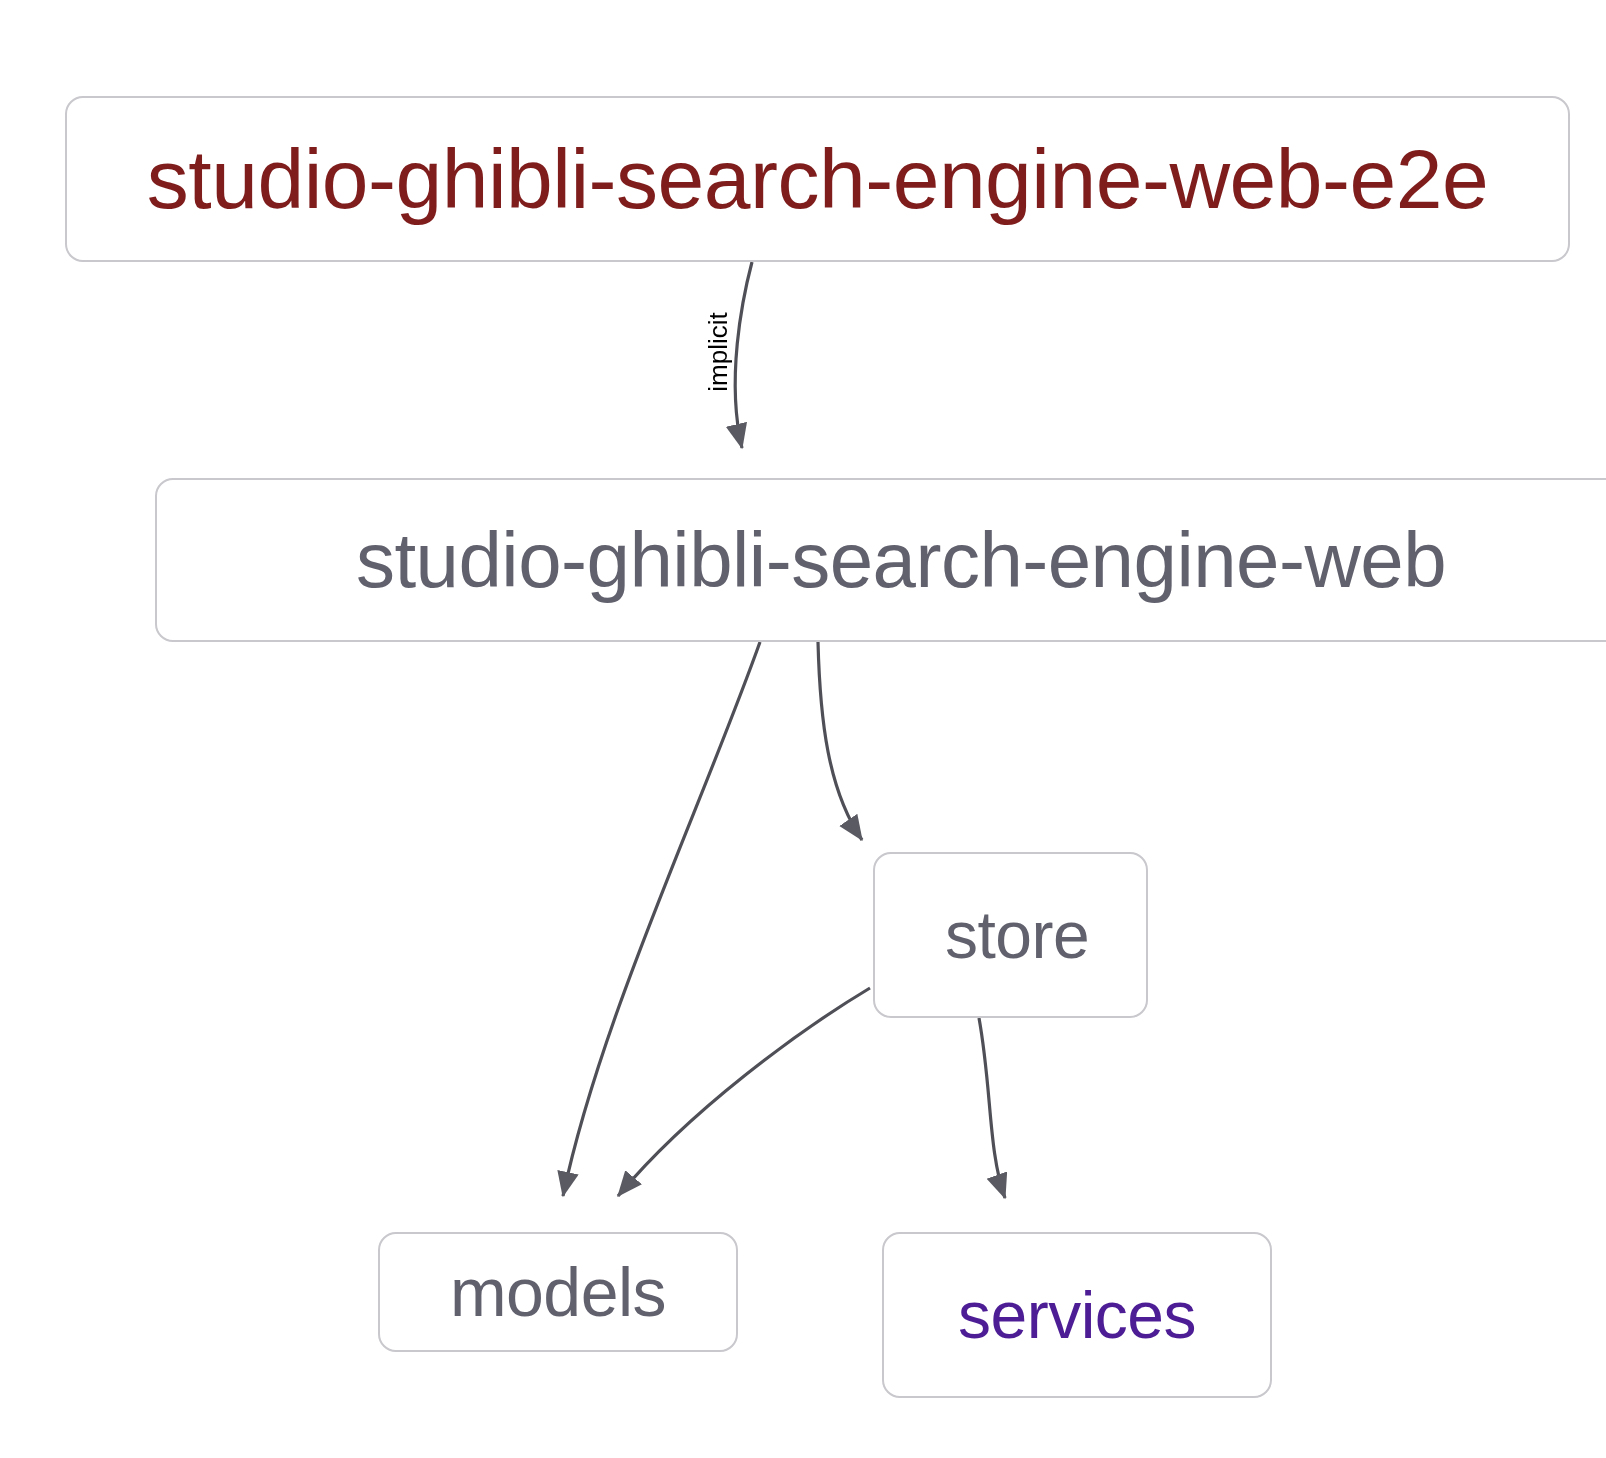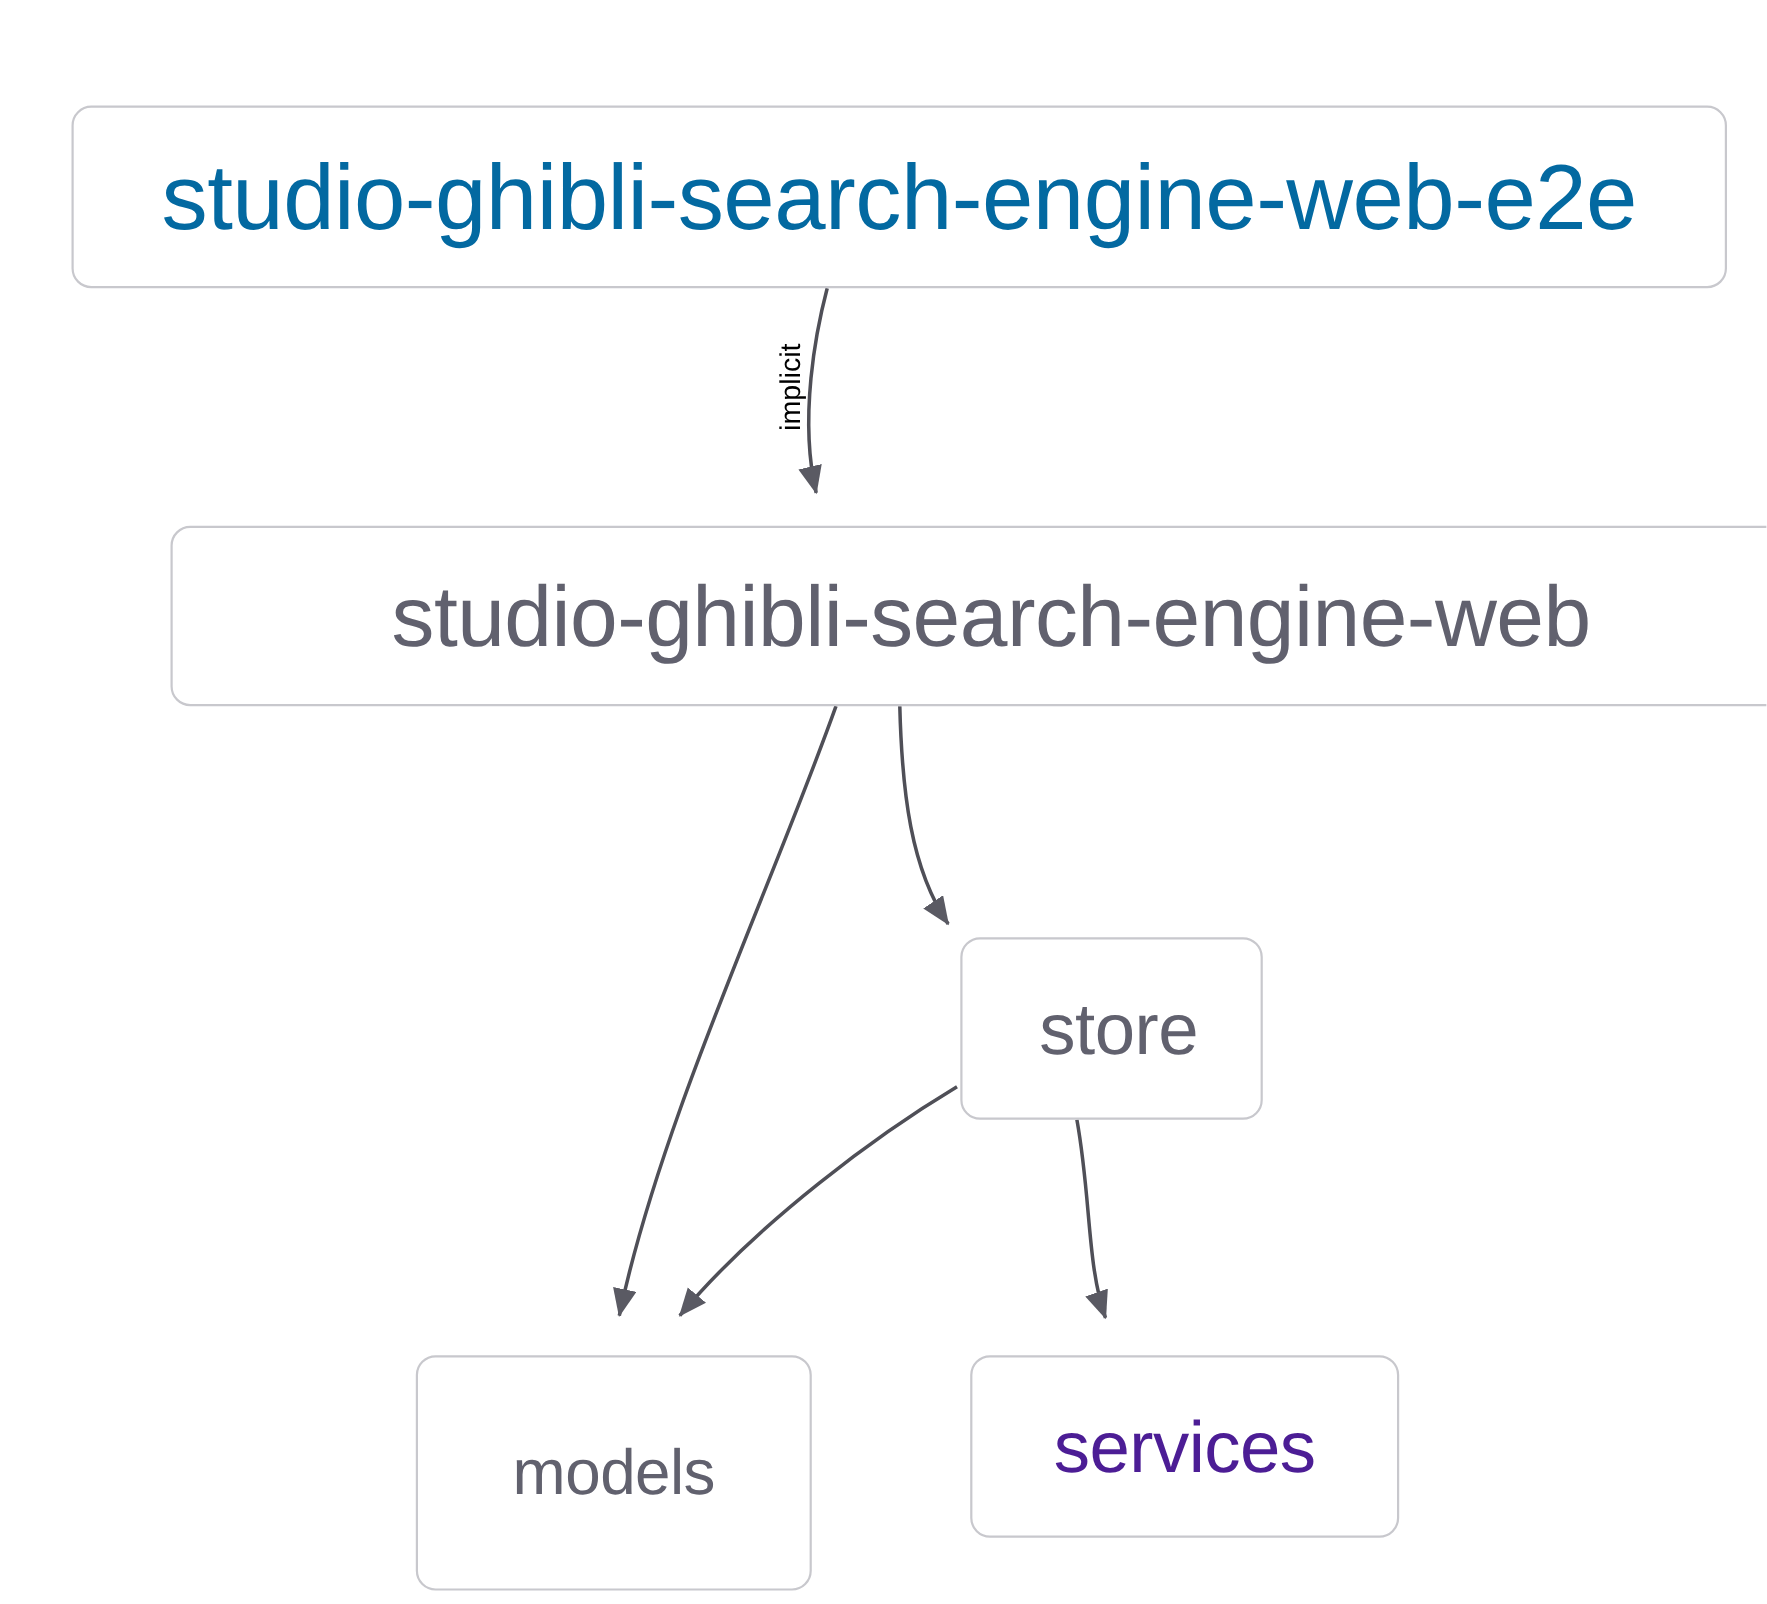--- a/index.html
+++ b/index.html
@@ -67,33 +67,33 @@
     </defs>
     <g id="edge-paths">
         <path d="M 752,262 C 742,300 726,380 742,448" fill="none" stroke="#4f4f57" stroke-width="3.2" marker-end="url(#arrowhead)"></path>
         <path d="M 760,642 C 700,810 600,1020 563,1196" fill="none" stroke="#4f4f57" stroke-width="3.2" marker-end="url(#arrowhead)"></path>
         <path d="M 818,642 C 820,720 828,790 862,840" fill="none" stroke="#4f4f57" stroke-width="3.2" marker-end="url(#arrowhead)"></path>
         <path d="M 870,988 C 800,1030 690,1110 618,1196" fill="none" stroke="#4f4f57" stroke-width="3.2" marker-end="url(#arrowhead)"></path>
         <path d="M 979,1018 C 992,1090 988,1150 1005,1198" fill="none" stroke="#4f4f57" stroke-width="3.2" marker-end="url(#arrowhead)"></path>
       </g>
   </svg>
 
-  <div class="node" style="left: 65px; top: 96px; width: 1505px; height: 166px; font-size: 84px; border-color: rgb(200, 200, 205); color: #0369a1; align-items: center;">
+  <div class="node" style="left: 65px; top: 96px; width: 1505px; height: 166px; font-size: 84px; border-color: rgb(200, 200, 205); color: #7f1d1d; align-items: center;">
     <span class="node-label">studio-ghibli-search-engine-web-e2e</span>
   </div>
 
   <div class="node" style="left: 155px; top: 478px; width: 1492px; height: 164px; font-size: 78px; border-color: rgb(200, 200, 205); color: rgb(97, 97, 110);">
     <span class="node-label">studio-ghibli-search-engine-web</span>
   </div>
 
   <div class="node" style="left: 873px; top: 852px; width: 275px; height: 166px; font-size: 66px; border-color: rgb(200, 200, 205); color: rgb(97, 97, 110); padding-left: 13px;">
     <span class="node-label">store</span>
   </div>
 
-  <div class="node" style="left: 378px; top: 1232px; width: 360px; height: 214px; font-size: 58px; border-color: rgb(200, 200, 205); color: rgb(97, 97, 110);">
+  <div class="node" style="left: 378px; top: 1232px; width: 360px; height: 120px; font-size: 68px; border-color: rgb(200, 200, 205); color: rgb(97, 97, 110);">
     <span class="node-label">models</span>
   </div>
 
   <div class="node" style="left: 882px; top: 1232px; width: 390px; height: 166px; font-size: 66px; border-color: rgb(200, 200, 205); color: #4c1d95;">
     <span class="node-label">services</span>
   </div>
 
   <div class="edge-label" style="left: 718px; top: 352px; color: rgb(0, 0, 0); transform: translate(-50%, -50%) rotate(-90deg);">implicit</div>
 
 </div>

